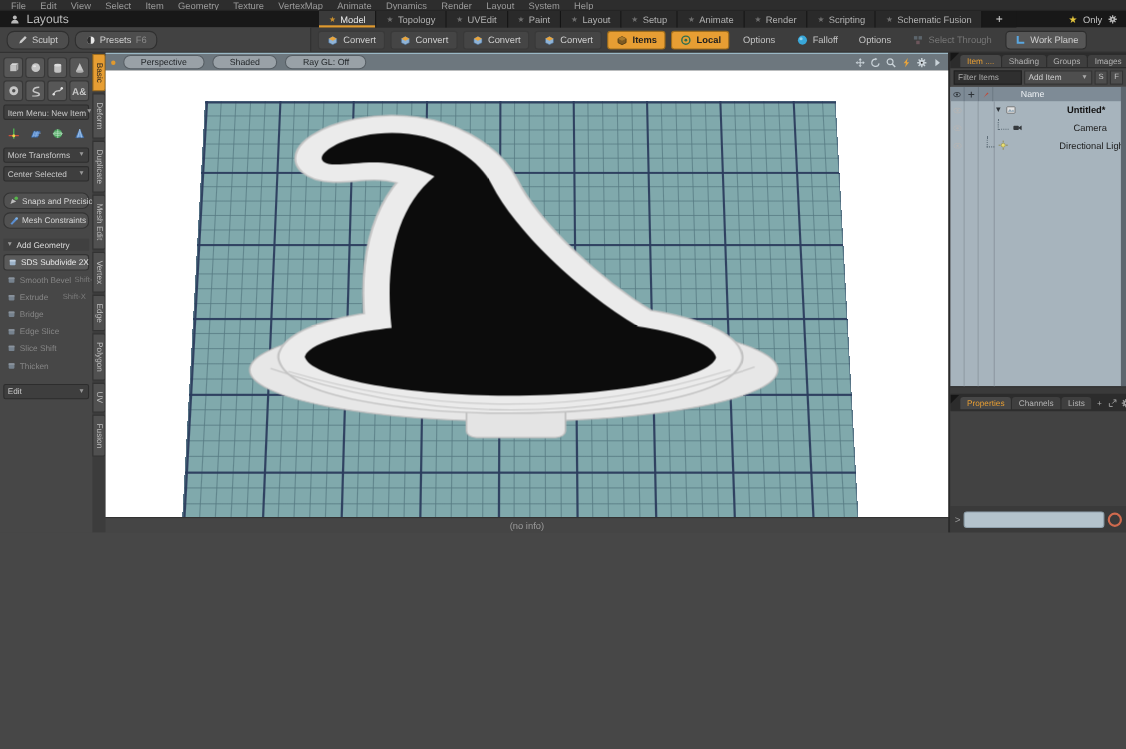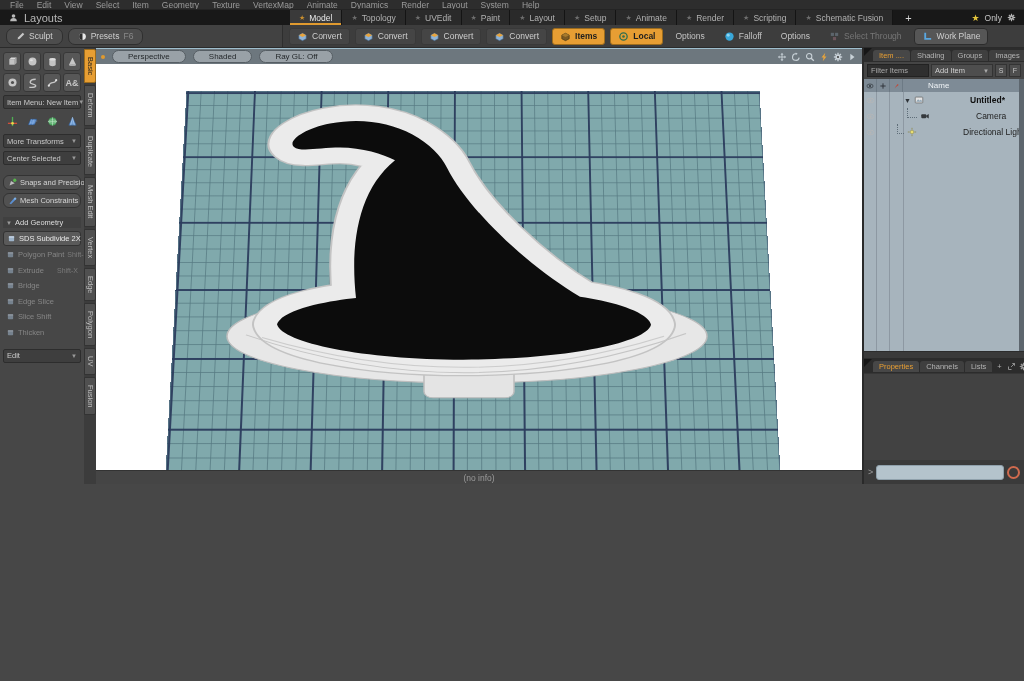--- a/index.html
+++ b/index.html
@@ -535,21 +535,21 @@
         <div class="toolrow on">
             <svg class="ic sm">
               <use href="#i-tool"></use>
             </svg>
             <span>SDS Subdivide 2X</span>
           </div>
         <div class="toolrow">
             <svg class="ic sm">
               <use href="#i-tool"></use>
             </svg>
-            <span>Polygon Paint</span>
+            <span>Smooth Bevel</span>
             <span class="sc">Shift-B</span>
           </div>
         <div class="toolrow">
             <svg class="ic sm">
               <use href="#i-tool"></use>
             </svg>
             <span>Extrude</span>
             <span class="sc">Shift-X</span>
           </div>
         <div class="toolrow">

